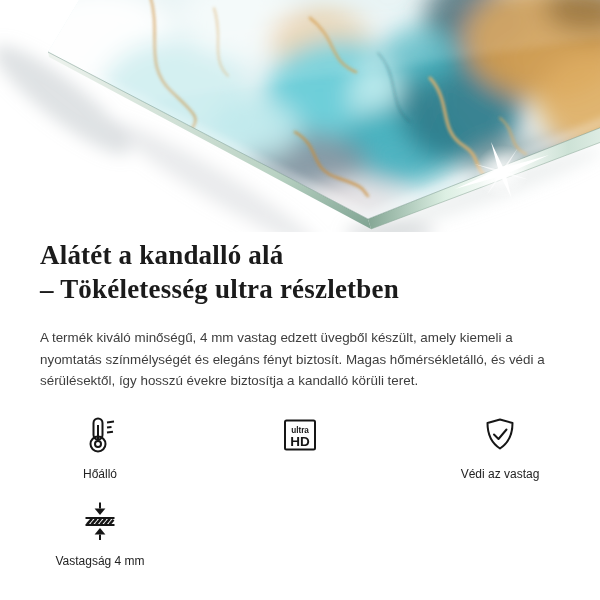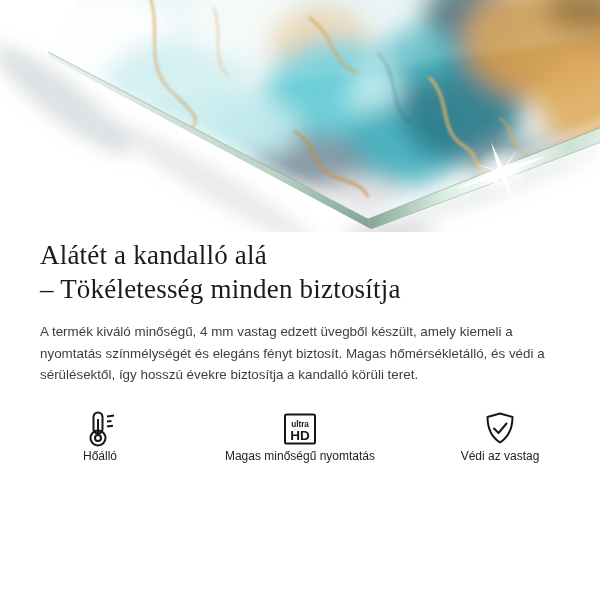--- a/index.html
+++ b/index.html
@@ -7,45 +7,45 @@
     width:600px;height:600px;background:#ffffff;overflow:hidden;position:relative;
     font-family:"Liberation Sans", sans-serif;
     -webkit-font-smoothing:antialiased;
   }
   .hero{position:relative;width:600px;height:232px;}
   .hero svg{display:block;}
   .content{padding:0 40px;}
   h1{
     margin:6px 0 0 0;
     font-family:"Liberation Serif", serif;
-    font-weight:400;
+    font-weight:700;
     font-size:27px;
     line-height:34px;
     color:#1b1b1b;
     letter-spacing:0.2px;
   }
   h1 span{display:block;}
   p.desc{
-    margin:15px 0 0 0;
+    margin:21px 0 0 0;
     font-size:13.4px;
     line-height:21.5px;
     color:#3e3e3e;
     max-width:527px;
   }
   .features{
     display:grid;
     grid-template-columns:repeat(3,1fr);
     margin-top:17px;
     row-gap:15px;
     width:600px;
     margin-left:-40px;
   }
   .feature{display:flex;flex-direction:column;align-items:center;}
   .feature .iconbox{height:46px;display:flex;align-items:flex-end;justify-content:center;}
-  .feature .label{font-size:12px;color:#232323;line-height:14px;}
+  .feature .label{margin-top:12px;font-size:12px;color:#232323;line-height:14px;}
   .ic{stroke:#161616;fill:none;stroke-width:2;}
 </style>
 </head>
 <body>
 
 <div class="hero">
   <svg width="600" height="232" viewBox="0 0 600 232">
     <defs>
       <filter id="b14" x="-60%" y="-60%" width="220%" height="220%">
           <feGaussianBlur stdDeviation="12"></feGaussianBlur>
@@ -136,21 +136,21 @@
         <polygon points="525,155 502,170.5 479,189 502,173.5" opacity="0.65"></polygon>
       </g>
       <circle cx="502" cy="172" r="3.2" fill="#ffffff"></circle>
     </g>
   </svg>
 </div>
 
 <div class="content">
   <h1>
     <span>Alátét a kandalló alá</span>
-    <span>– Tökéletesség minden biztosítja</span>
+    <span>– Tökéletesség ultra részletben</span>
   </h1>
 
   <p class="desc">A termék kiváló minőségű, 4 mm vastag edzett üvegből készült, amely kiemeli a nyomtatás színmélységét és elegáns fényt biztosít. Magas hőmérsékletálló, és védi a sérülésektől, így hosszú évekre biztosítja a kandalló körüli teret.</p>
 
   <div class="features">
 
     <div class="feature">
       <div class="iconbox">
         <svg width="40" height="40" viewBox="0 0 40 40">
           <rect class="ic" x="13.5" y="3.5" width="9" height="21" rx="4.5"></rect>
@@ -166,30 +166,50 @@
     </div>
 
     <div class="feature">
       <div class="iconbox">
         <svg width="40" height="40" viewBox="0 0 40 40">
           <rect class="ic" x="5" y="5.5" width="30" height="29" rx="1.5" stroke-width="2.4"></rect>
           <text x="20" y="17.5" text-anchor="middle" font-family="Liberation Sans, sans-serif" font-size="8.2" font-weight="bold" fill="#161616">ultra</text>
           <text x="20" y="30.5" text-anchor="middle" font-family="Liberation Sans, sans-serif" font-size="13.5" font-weight="bold" fill="#161616">HD</text>
         </svg>
       </div>
-      <div class="label">Magas minőségű nyomtatás</div>
     </div>
 
     <div class="feature">
       <div class="iconbox">
         <svg width="40" height="40" viewBox="0 0 40 40">
           <path class="ic" stroke-width="2.2" stroke-linejoin="round" d="M20 4.5 L32.5 8 C32.5 18.5 28.5 28 20 33.5 C11.5 28 7.5 18.5 7.5 8 Z"></path>
           <polyline class="ic" stroke-width="2.4" stroke-linecap="round" stroke-linejoin="round" points="14,19.5 18.5,24 26.5,14.5"></polyline>
         </svg>
       </div>
       <div class="label">Védi az vastag</div>
     </div>
 
 
 
+    <div class="feature">
+      <div class="iconbox">
+        <svg width="40" height="42" viewBox="0 0 40 42">
+          <line class="ic" stroke-width="2.8" x1="20" y1="2.5" x2="20" y2="8.5"></line>
+          <polygon points="14.6,8.5 25.4,8.5 20,15" fill="#161616"></polygon>
+          <line class="ic" stroke-width="1.8" x1="5.5" y1="18" x2="34.5" y2="18"></line>
+          <line class="ic" stroke-width="1.8" x1="5.5" y1="25" x2="34.5" y2="25"></line>
+          <g stroke="#161616" stroke-width="2.4">
+            <line x1="7" y1="24.4" x2="12" y2="18.6"></line>
+            <line x1="11.5" y1="24.4" x2="16.5" y2="18.6"></line>
+            <line x1="16" y1="24.4" x2="21" y2="18.6"></line>
+            <line x1="20.5" y1="24.4" x2="25.5" y2="18.6"></line>
+            <line x1="25" y1="24.4" x2="30" y2="18.6"></line>
+            <line x1="29.5" y1="24.4" x2="33.5" y2="19.8"></line>
+          </g>
+          <line class="ic" stroke-width="2.8" x1="20" y1="40" x2="20" y2="34.5"></line>
+          <polygon points="14.6,34.5 25.4,34.5 20,28" fill="#161616"></polygon>
+        </svg>
+      </div>
+      <div class="label">Vastagság 4 mm</div>
+    </div>
 
   </div>
 </div>
 
 </body></html>

